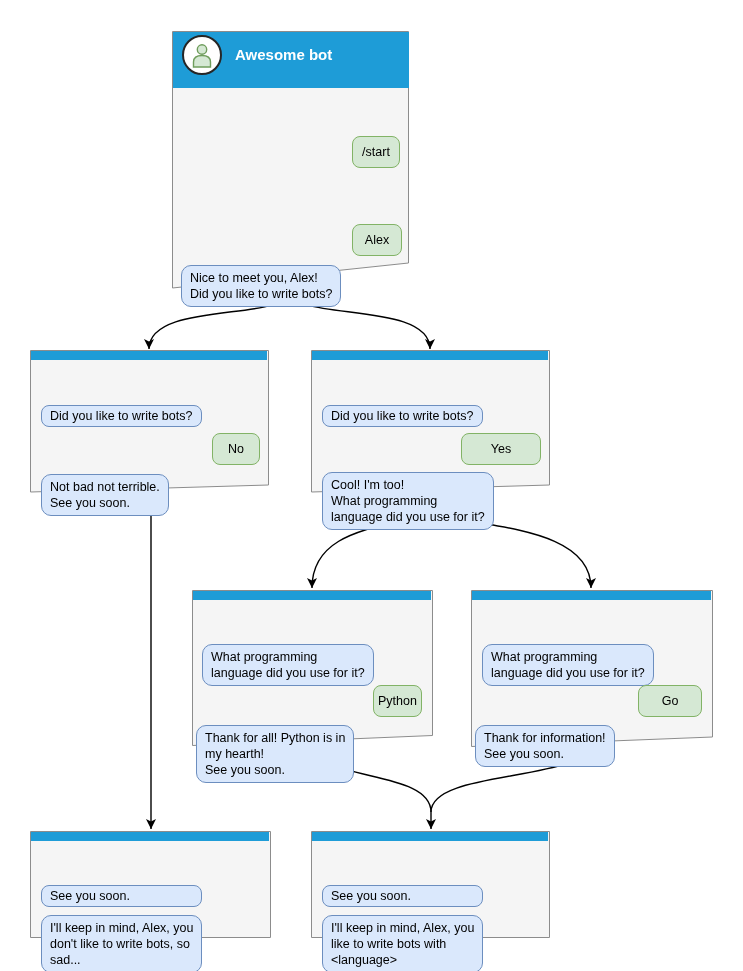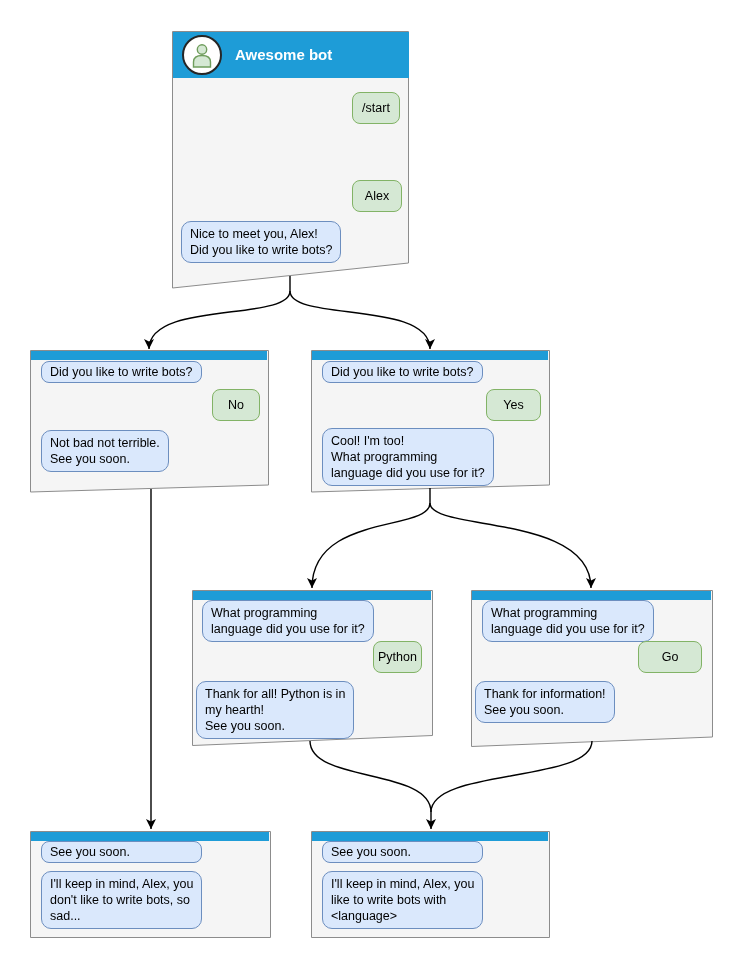--- a/index.html
+++ b/index.html
@@ -5,33 +5,33 @@
   html,body{margin:0;padding:0;background:#ffffff;}
   #stage{
     position:relative;width:743px;height:971px;background:#ffffff;
     font-family:"Liberation Sans","DejaVu Sans",sans-serif;overflow:hidden;
   }
   #flow{position:absolute;left:0;top:0;pointer-events:none;}
   .winshape{fill:#f5f5f5;stroke:#8c8c8c;stroke-width:1;}
   .edge{fill:none;stroke:#000000;stroke-width:1.4;}
   .win{position:absolute;}
   .hdr-bar{position:absolute;left:1px;top:1px;right:1px;height:9px;background:#1e9cd7;}
-  .hdr-main{position:absolute;left:1px;top:1px;right:0;height:46px;background:#1e9cd7;}
+  .hdr-main{position:absolute;left:1px;top:1px;right:0;height:56px;background:#1e9cd7;}
   .avatar{
     position:absolute;left:9px;top:3px;width:40px;height:40px;box-sizing:border-box;
     background:#ffffff;border:2px solid #262626;border-radius:50%;
     display:flex;align-items:center;justify-content:center;
   }
   .title{
     position:absolute;left:62px;top:0;line-height:46px;
     color:#ffffff;font-weight:bold;font-size:15px;white-space:pre;
   }
   .bubble{
     position:absolute;box-sizing:border-box;color:#000000;
-    font-size:12.5px;line-height:16px;white-space:pre;
+    font-size:12.5px;line-height:16px;white-space:pre;margin-top:44px;
   }
   .bot{background:#dae8fc;border:1px solid #6c8ebf;border-radius:10px;padding:4px 8px;}
   .bot.slim{padding:2px 8px;border-radius:8px;}
   .user{background:#d5e8d4;border:1px solid #82b366;border-radius:8px;padding:7px 0;text-align:center;}
 </style>
 </head>
 <body>
 
 <div id="stage">
 
@@ -85,21 +85,21 @@
     <div class="hdr-bar"></div>
     <div class="bubble bot slim" style="left:11px;top:11px;min-width:161px">Did you like to write bots?</div>
     <div class="bubble user" style="right:8px;top:39px;width:48px">No</div>
     <div class="bubble bot" style="left:11px;top:80px">Not bad not terrible.
 See you soon.</div>
   </div>
 
   <div class="win" style="left:311px;top:350px;width:238px;height:142px">
     <div class="hdr-bar"></div>
     <div class="bubble bot slim" style="left:11px;top:11px;min-width:161px">Did you like to write bots?</div>
-    <div class="bubble user" style="right:8px;top:39px;width:55px">Yes</div>
+    <div class="bubble user" style="right:8px;top:39px;width:80px">Yes</div>
     <div class="bubble bot" style="left:11px;top:78px">Cool! I'm too!
 What programming
 language did you use for it?</div>
   </div>
 
   <div class="win" style="left:192px;top:590px;width:240px;height:156px">
     <div class="hdr-bar"></div>
     <div class="bubble bot" style="left:10px;top:10px">What programming
 language did you use for it?</div>
     <div class="bubble user" style="right:10px;top:51px;width:49px">Python</div>

